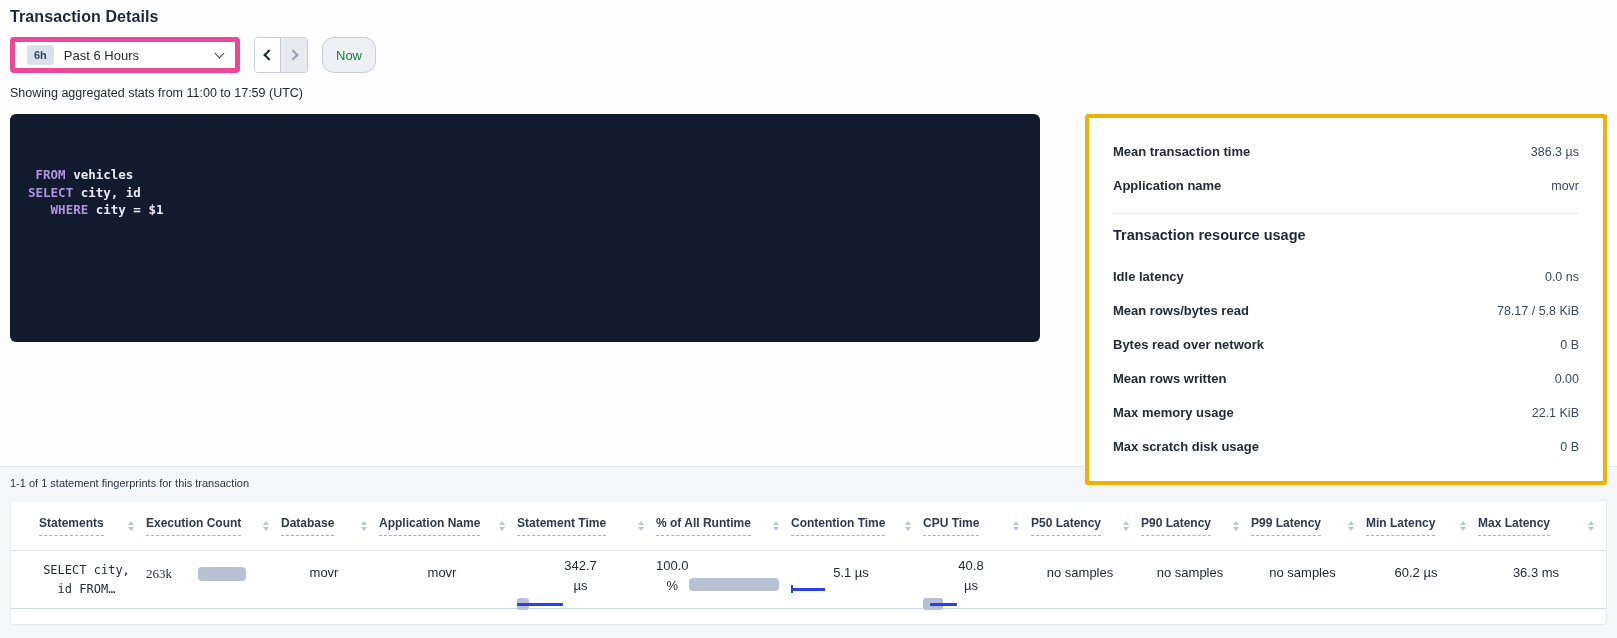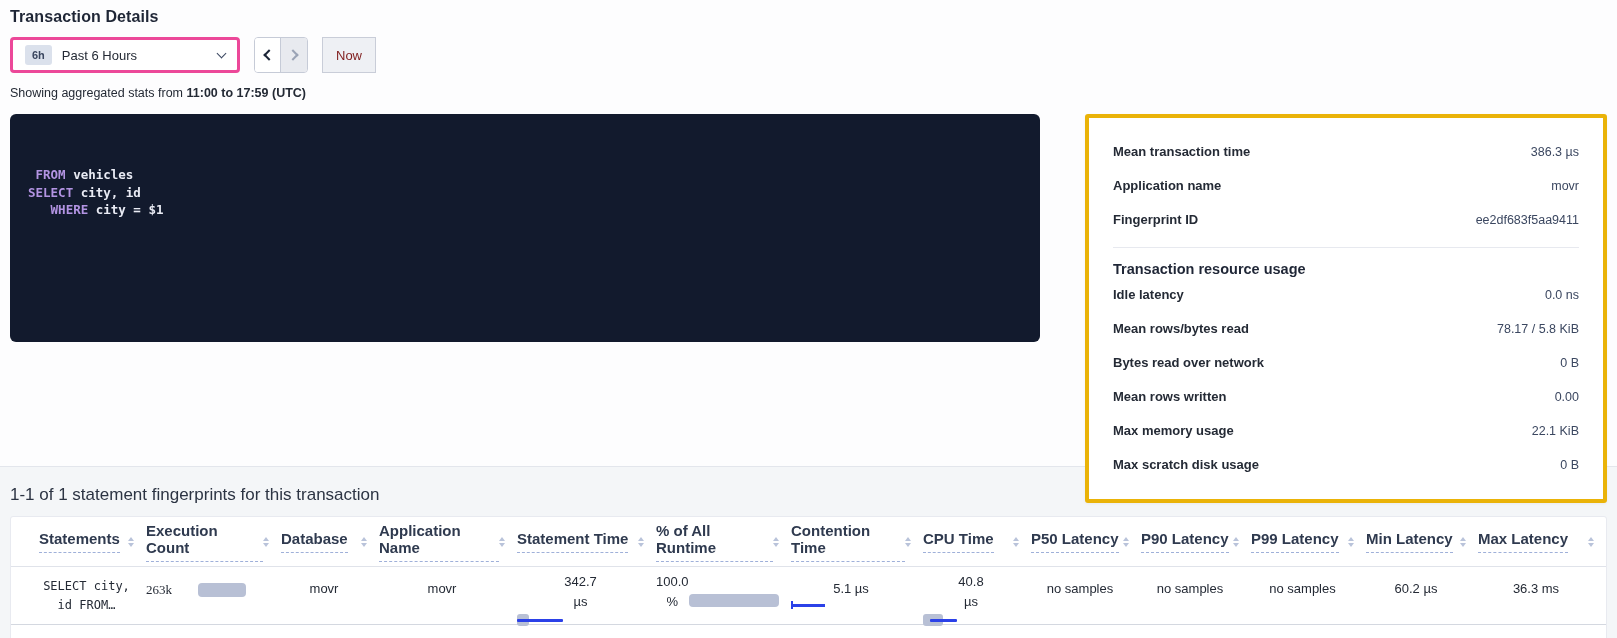--- a/index.html
+++ b/index.html
@@ -4,66 +4,66 @@
 <style>
   * { margin:0; padding:0; box-sizing:border-box; }
   html,body { width:1617px; height:638px; overflow:hidden; }
   body { font-family:"Liberation Sans","DejaVu Sans",sans-serif; color:#242a35; background:#f4f6f8; }
 
   
   .top-section { height:467px; background:#fdfdfe; border-bottom:1px solid #e3e6ec; padding:8px 10px 0; }
   .page-title { font-size:16px; font-weight:bold; color:#1f2636; letter-spacing:.1px; margin-bottom:11px; }
 
   .picker-row { display:flex; align-items:center; gap:14px; height:36px; }
-  .time-dropdown { width:230px; height:36px; background:#fff; border:3px solid #ec4899; border-radius:4px;
+  .time-dropdown { width:230px; height:36px; background:#fff; border:5px solid #ec4899; border-radius:4px;
     display:flex; align-items:center; padding:4px 12px; cursor:pointer; }
   .preset-badge { background:#dbe1ec; color:#3b4760; font-weight:bold; font-size:11px; border-radius:3px;
     padding:4px 7px; margin-right:10px; }
   .preset-label { font-size:13px; color:#242a35; flex:1; }
   .chev { display:inline-block; width:7px; height:7px; border:solid #3b4760; border-width:0 1.6px 1.6px 0; }
   .chev-down { transform:rotate(45deg); margin-top:-3px; }
 
   .arrow-group { display:flex; height:36px; border:1px solid #c6cbd7; border-radius:4px; overflow:hidden; }
   .arrow-btn { width:26px; height:100%; display:flex; align-items:center; justify-content:center; cursor:pointer; }
   .arrow-btn.prev { background:#fff; color:#1c2537; border-right:1px solid #c6cbd7; }
   .arrow-btn.next { background:#e8eaef; color:#9aa3b5; }
   .chev-arrow { width:8px; height:8px; border:solid currentColor; border-width:0 2.2px 2.2px 0; }
   .chev-left { transform:rotate(135deg); margin-left:3px; }
   .chev-right { transform:rotate(-45deg); margin-right:3px; }
-  .now-btn { height:36px; padding:0 13px; background:#eef0f4; border:1px solid #c9cdd8; border-radius:0;
-    color:#7f1d1d; font-size:13px; display:flex; align-items:center; cursor:default; }
+  .now-btn { height:36px; padding:0 13px; background:#eef0f4; border:1px solid #c9cdd8; border-radius:12px;
+    color:#15803d; font-size:13px; display:flex; align-items:center; cursor:default; }
 
   .stats-line { margin-top:13px; font-size:12.5px; color:#242a35; }
-  .stats-line b { font-weight:bold; }
+  .stats-line b { font-weight:normal; }
 
   .main-row { display:flex; margin-top:14px; gap:45px; align-items:flex-start; }
 
   .sql-box { flex:0 0 1030px; height:228px; background:#121a2d; border-radius:6px; padding:17px 18px;
     font-family:"DejaVu Sans Mono","Liberation Mono",monospace; font-size:12.5px; font-weight:bold;
     color:#e9ebf4; line-height:17.5px; white-space:pre; }
   .sql-box .kw { color:#b394e3; }
 
   .summary-panel { flex:1; background:#fff; border:4px solid #eab308; border-radius:3px;
     box-shadow:0 1px 3px rgba(30,40,70,.05); padding:16px 24px 18px; min-height:333px; }
   .kv-row { display:flex; justify-content:space-between; align-items:baseline; padding:9.5px 0; }
   .kv-label { font-size:13px; font-weight:bold; color:#242a35; }
   .kv-value { font-size:12.5px; color:#3b4760; text-align:right; }
   .panel-divider { border:none; border-top:1px solid #e7e9ef; margin:11px 0 13px; }
-  .section-title { font-size:14.5px; font-weight:bold; color:#1f2636; margin:4px 0 0; }
+  .section-title { font-size:14.5px; font-weight:bold; color:#1f2636; margin:4px 0 16px; }
 
   
   .bottom-section { background:#f4f6f8; padding:10px 10px 0; }
-  .fingerprint-caption { font-size:17px; color:#2c3443; margin-bottom:11px;margin-top:8px; }
+  .fingerprint-caption { font-size:11px; color:#2c3443; margin-bottom:11px; }
 
   .stmt-card { background:#fff; border:1px solid #e8eaf0; border-radius:3px; height:125px; overflow:hidden; }
   .tbl-grid { display:grid; grid-template-columns:107px 135px 98px 138px 139px 135px 132px 108px 110px 110px 115px 112px 1fr;
     padding-left:28px; }
   .tbl-head { height:50px; border-bottom:1px solid #e0e3ea; align-items:center; }
   .th-cell { display:flex; align-items:center; justify-content:space-between; padding-right:12px; cursor:pointer; }
-  .th-label { font-size:15px; font-weight:bold; color:#2f3a4f; border-bottom:1px dashed #9fb0d9; padding-bottom:5px; }
+  .th-label { font-size:12px; font-weight:bold; color:#2f3a4f; border-bottom:1px dashed #9fb0d9; padding-bottom:5px; }
   .sort-icon { display:inline-flex; flex-direction:column; gap:2px; align-items:center; }
   .sort-icon .tri-up { width:0; height:0; border-left:3.5px solid transparent; border-right:3.5px solid transparent;
     border-bottom:4.5px solid #b9c3da; }
   .sort-icon .tri-down { width:0; height:0; border-left:3.5px solid transparent; border-right:3.5px solid transparent;
     border-top:4.5px solid #b9c3da; }
 
   .tbl-row { height:58px; border-bottom:1px solid #d4d8e0;text-align:center; }
   .td { font-size:13px; color:#242a35; padding-top:14px; padding-right:12px; }
   .td-stmt { font-family:"DejaVu Sans Mono","Liberation Mono",monospace; font-size:12px; line-height:19px;
     padding-top:10px; cursor:pointer; }
@@ -117,24 +117,20 @@
 
     <div class="summary-panel">
       <div class="kv-row">
         <span class="kv-label">Mean transaction time</span>
         <span class="kv-value">386.3 µs</span>
       </div>
       <div class="kv-row">
         <span class="kv-label">Application name</span>
         <span class="kv-value">movr</span>
       </div>
-      <div class="kv-row">
-        <span class="kv-label">Fingerprint ID</span>
-        <span class="kv-value">ee2df683f5aa9411</span>
-      </div>
       <hr class="panel-divider">
       <div class="section-title">Transaction resource usage</div>
       <div class="kv-row">
         <span class="kv-label">Idle latency</span>
         <span class="kv-value">0.0 ns</span>
       </div>
       <div class="kv-row">
         <span class="kv-label">Mean rows/bytes read</span>
         <span class="kv-value">78.17 / 5.8 KiB</span>
       </div>

